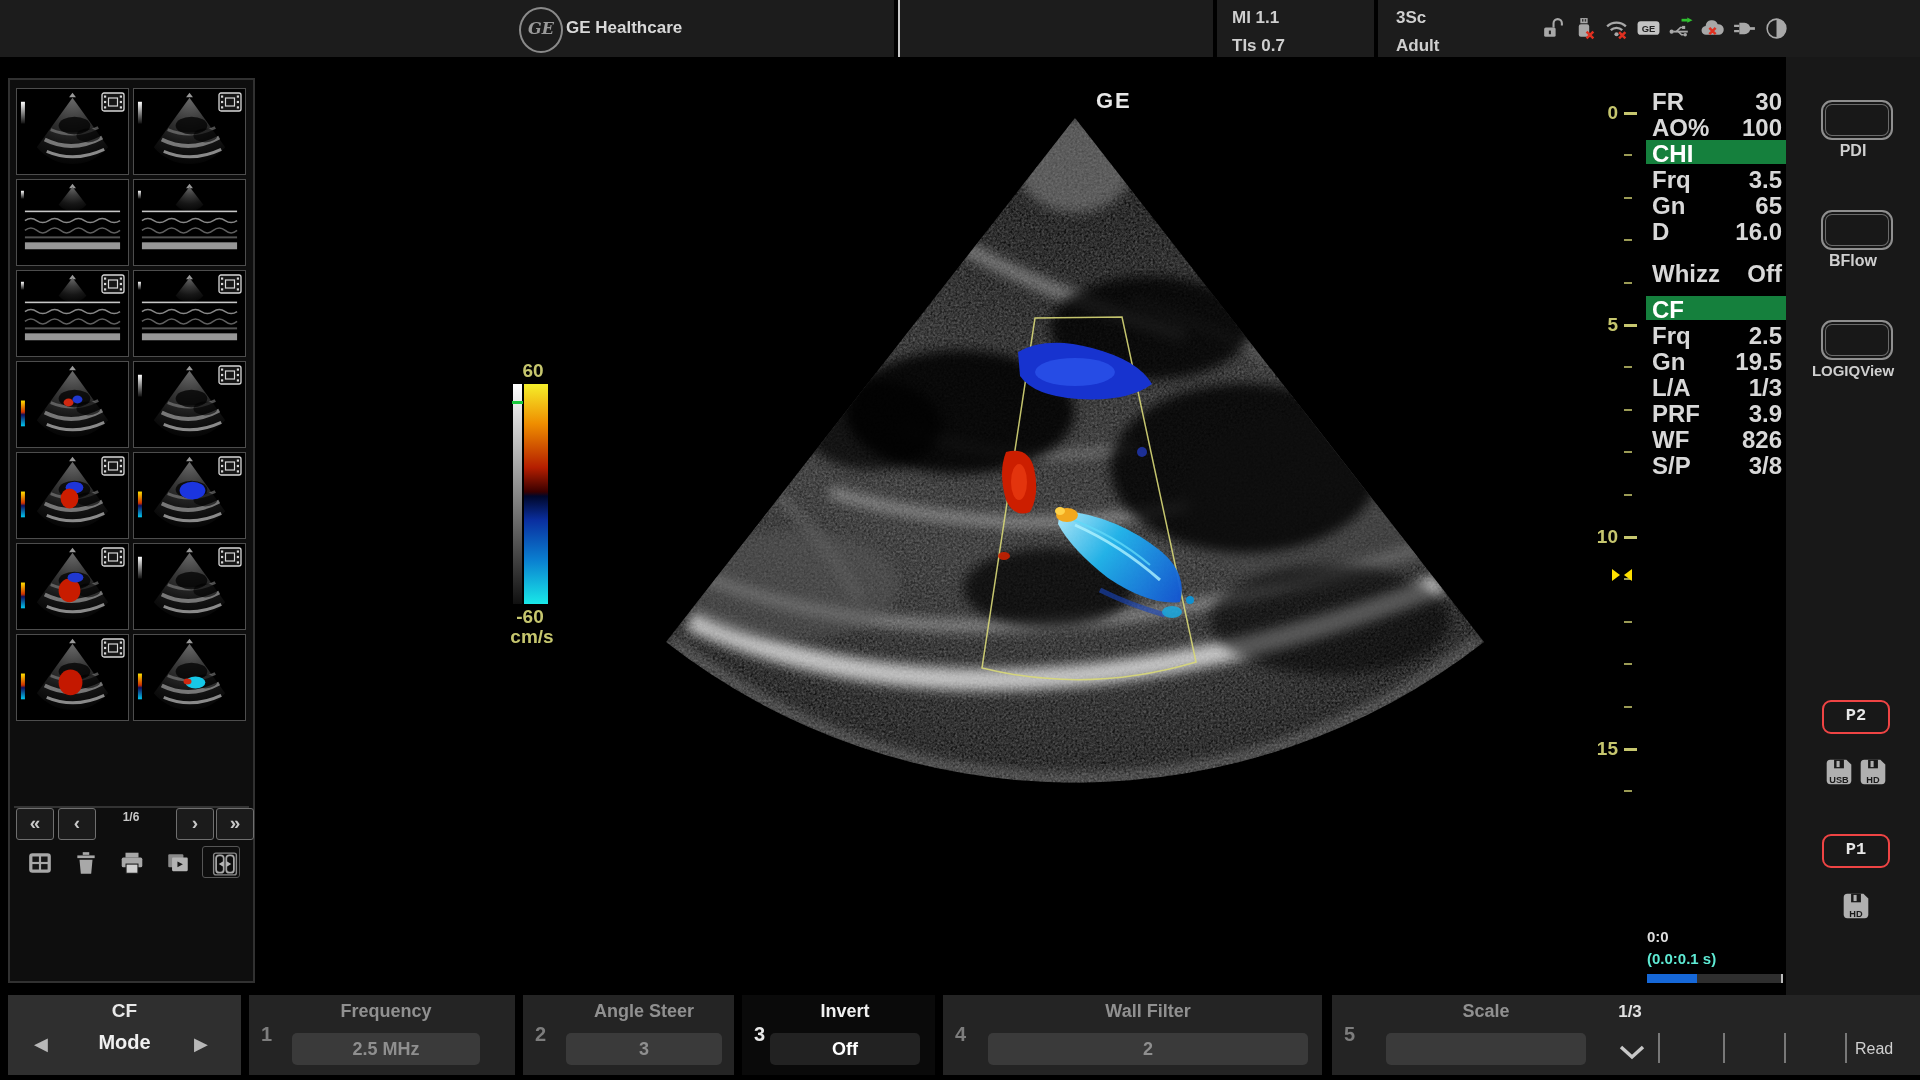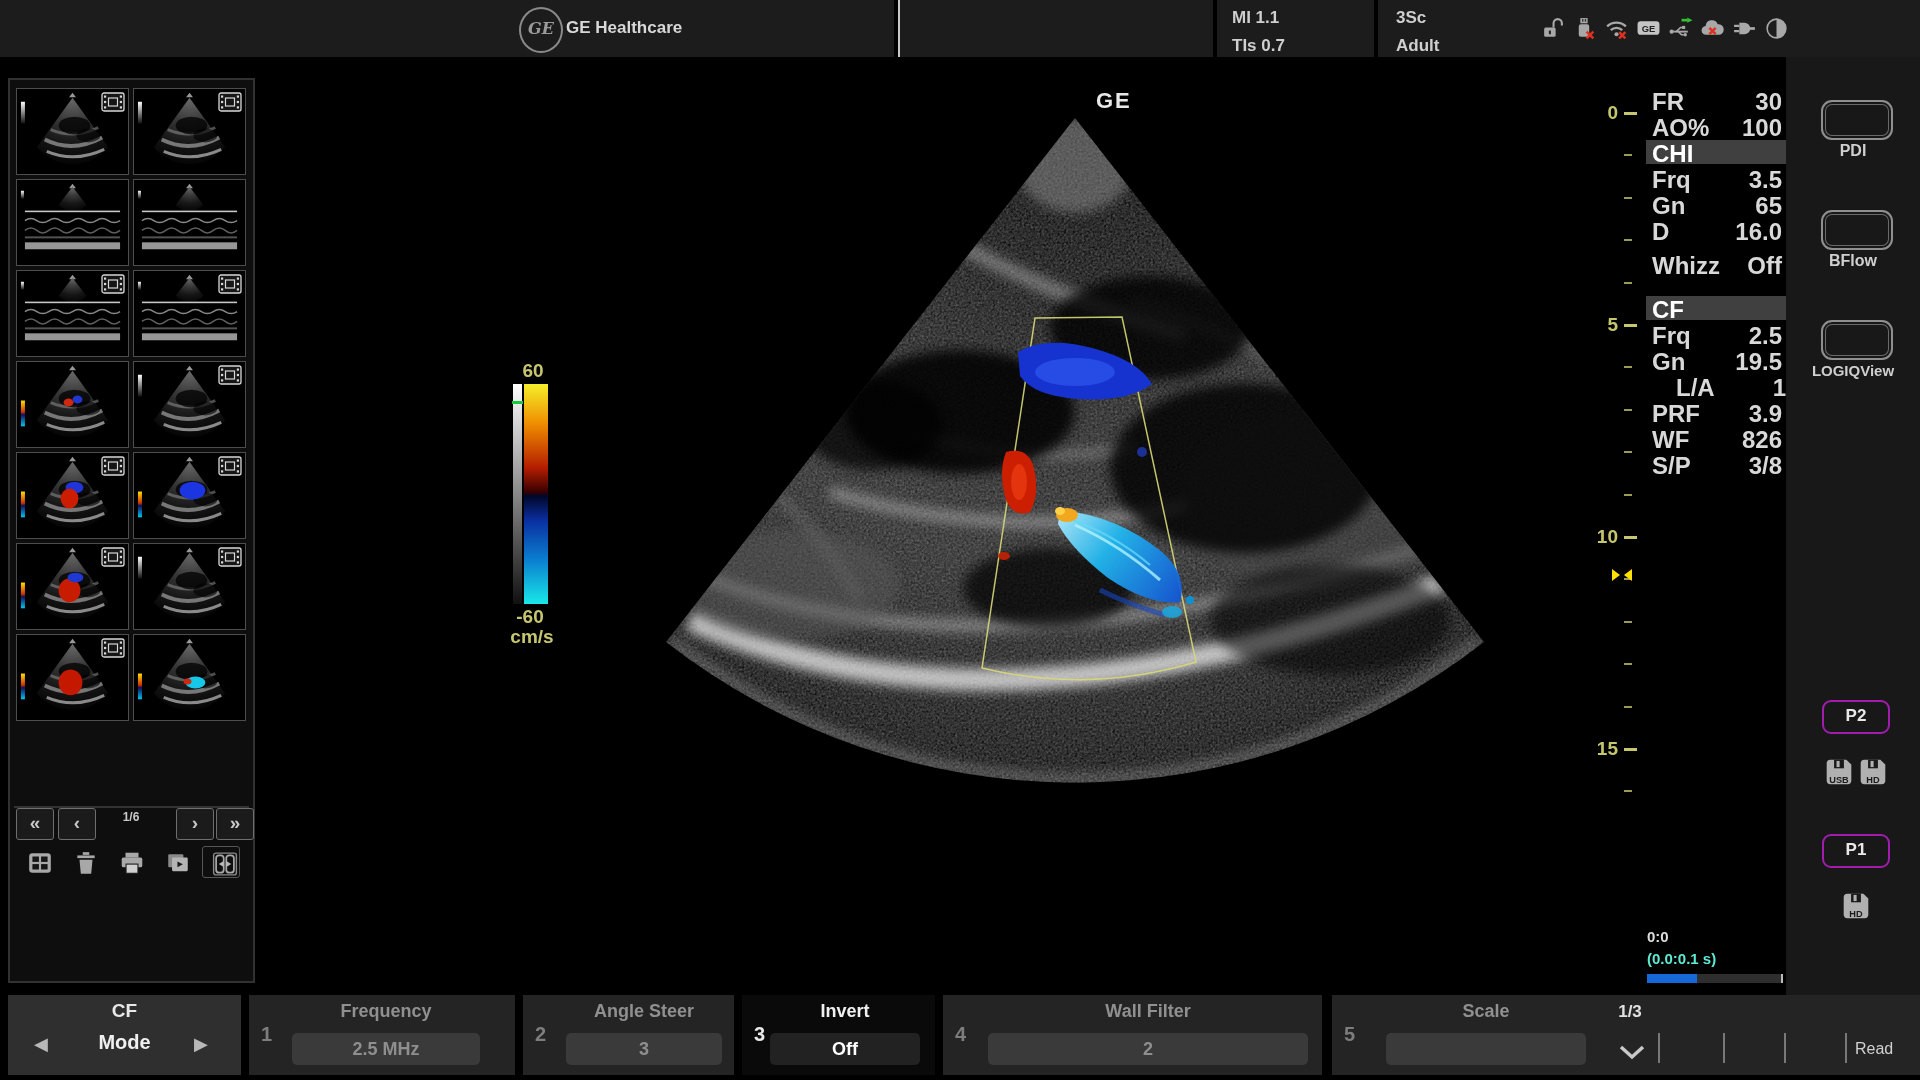--- a/index.html
+++ b/index.html
@@ -23,26 +23,26 @@
   .toolbtn{position:absolute;width:36px;height:30px;}
   .toolbtn svg{width:28px;height:26px;margin:2px 4px;}
   .scale-text{position:absolute;color:#c6c66e;font-weight:bold;font-size:19px;white-space:nowrap;}
   .ruler-num{position:absolute;color:#c6c66e;font-weight:bold;font-size:19px;width:34px;text-align:right;}
   .tickM{position:absolute;width:13px;height:3px;background:#c6c66e;}
   .tickm{position:absolute;width:8px;height:2px;background:#9b9b55;}
   #rightPanel{position:absolute;left:1786px;top:57px;width:134px;height:938px;background:#181818;}
   .softbtn{position:absolute;left:35px;width:68px;height:36px;border:2px solid #8f8f8f;border-radius:11px;
     box-shadow:inset 0 0 0 2px #181818, inset 0 0 0 3px #6a6a6a;}
   .softlbl{position:absolute;left:0;width:134px;text-align:center;color:#cfcfcf;font-weight:bold;font-size:16px;}
-  .pbtn{position:absolute;left:36px;width:64px;height:30px;border:2px solid #a21caf;border-radius:9px;color:#e8e8e8;
-    font-size:17px;font-weight:bold;text-align:center;line-height:27px;}
+  .pbtn{position:absolute;left:36px;width:64px;height:30px;border:2px solid #ef4444;border-radius:9px;color:#e8e8e8;
+    font-size:17px;font-weight:bold;text-align:center;line-height:27px;font-family:Liberation Mono, monospace;}
   .param-row{position:absolute;left:0;width:140px;height:24px;font-size:24px;font-weight:bold;color:#d8d8d8;}
   .param-row .lab{position:absolute;left:6px;top:0;}
   .param-row .val{position:absolute;right:4px;top:0;}
-  .param-hdr{background:#404040;color:#fff;}
+  .param-hdr{background:#15803d;color:#fff;}
   #bottombar{position:absolute;left:0;top:995px;width:1920px;height:85px;background:#000;}
   .bb-sec{position:absolute;top:0;height:80px;background:#242424;}
   .bb-title{position:absolute;top:6px;text-align:center;font-weight:bold;font-size:18px;color:#909090;}
   .bb-btn{position:absolute;top:38px;height:32px;border-radius:5px;background:#3a3a3a;color:#8f8f8f;
     font-weight:bold;font-size:18px;text-align:center;line-height:32px;}
   .bb-num{position:absolute;left:12px;top:28px;font-size:20px;font-weight:bold;color:#7d7d7d;}
   .vtick{position:absolute;top:38px;width:2px;height:30px;background:#787878;}
 </style>
 </head>
 <body>
@@ -629,36 +629,36 @@
         <span class="val">3.5</span>
       </div>
       <div class="param-row" style="position: absolute; top: 104px;">
         <span class="lab">Gn</span>
         <span class="val">65</span>
       </div>
       <div class="param-row" style="position: absolute; top: 130px;">
         <span class="lab">D</span>
         <span class="val">16.0</span>
       </div>
-      <div class="param-row" style="position: absolute; top: 164px;">
+      <div class="param-row" style="position: absolute; top: 172px;">
         <span class="lab">Whizz</span>
         <span class="val">Off</span>
       </div>
       <div class="param-row param-hdr" style="position: absolute; top: 208px;">
         <span class="lab">CF</span>
       </div>
       <div class="param-row" style="position: absolute; top: 234px;">
         <span class="lab">Frq</span>
         <span class="val">2.5</span>
       </div>
       <div class="param-row" style="position: absolute; top: 260px;">
         <span class="lab">Gn</span>
         <span class="val">19.5</span>
       </div>
-      <div class="param-row" style="position: absolute; top: 286px; margin-left: 24px;">
+      <div class="param-row" style="position: absolute; top: 286px;">
         <span class="lab">L/A</span>
         <span class="val">1/3</span>
       </div>
       <div class="param-row" style="position: absolute; top: 312px;">
         <span class="lab">PRF</span>
         <span class="val">3.9</span>
       </div>
       <div class="param-row" style="position: absolute; top: 338px;">
         <span class="lab">WF</span>
         <span class="val">826</span>

